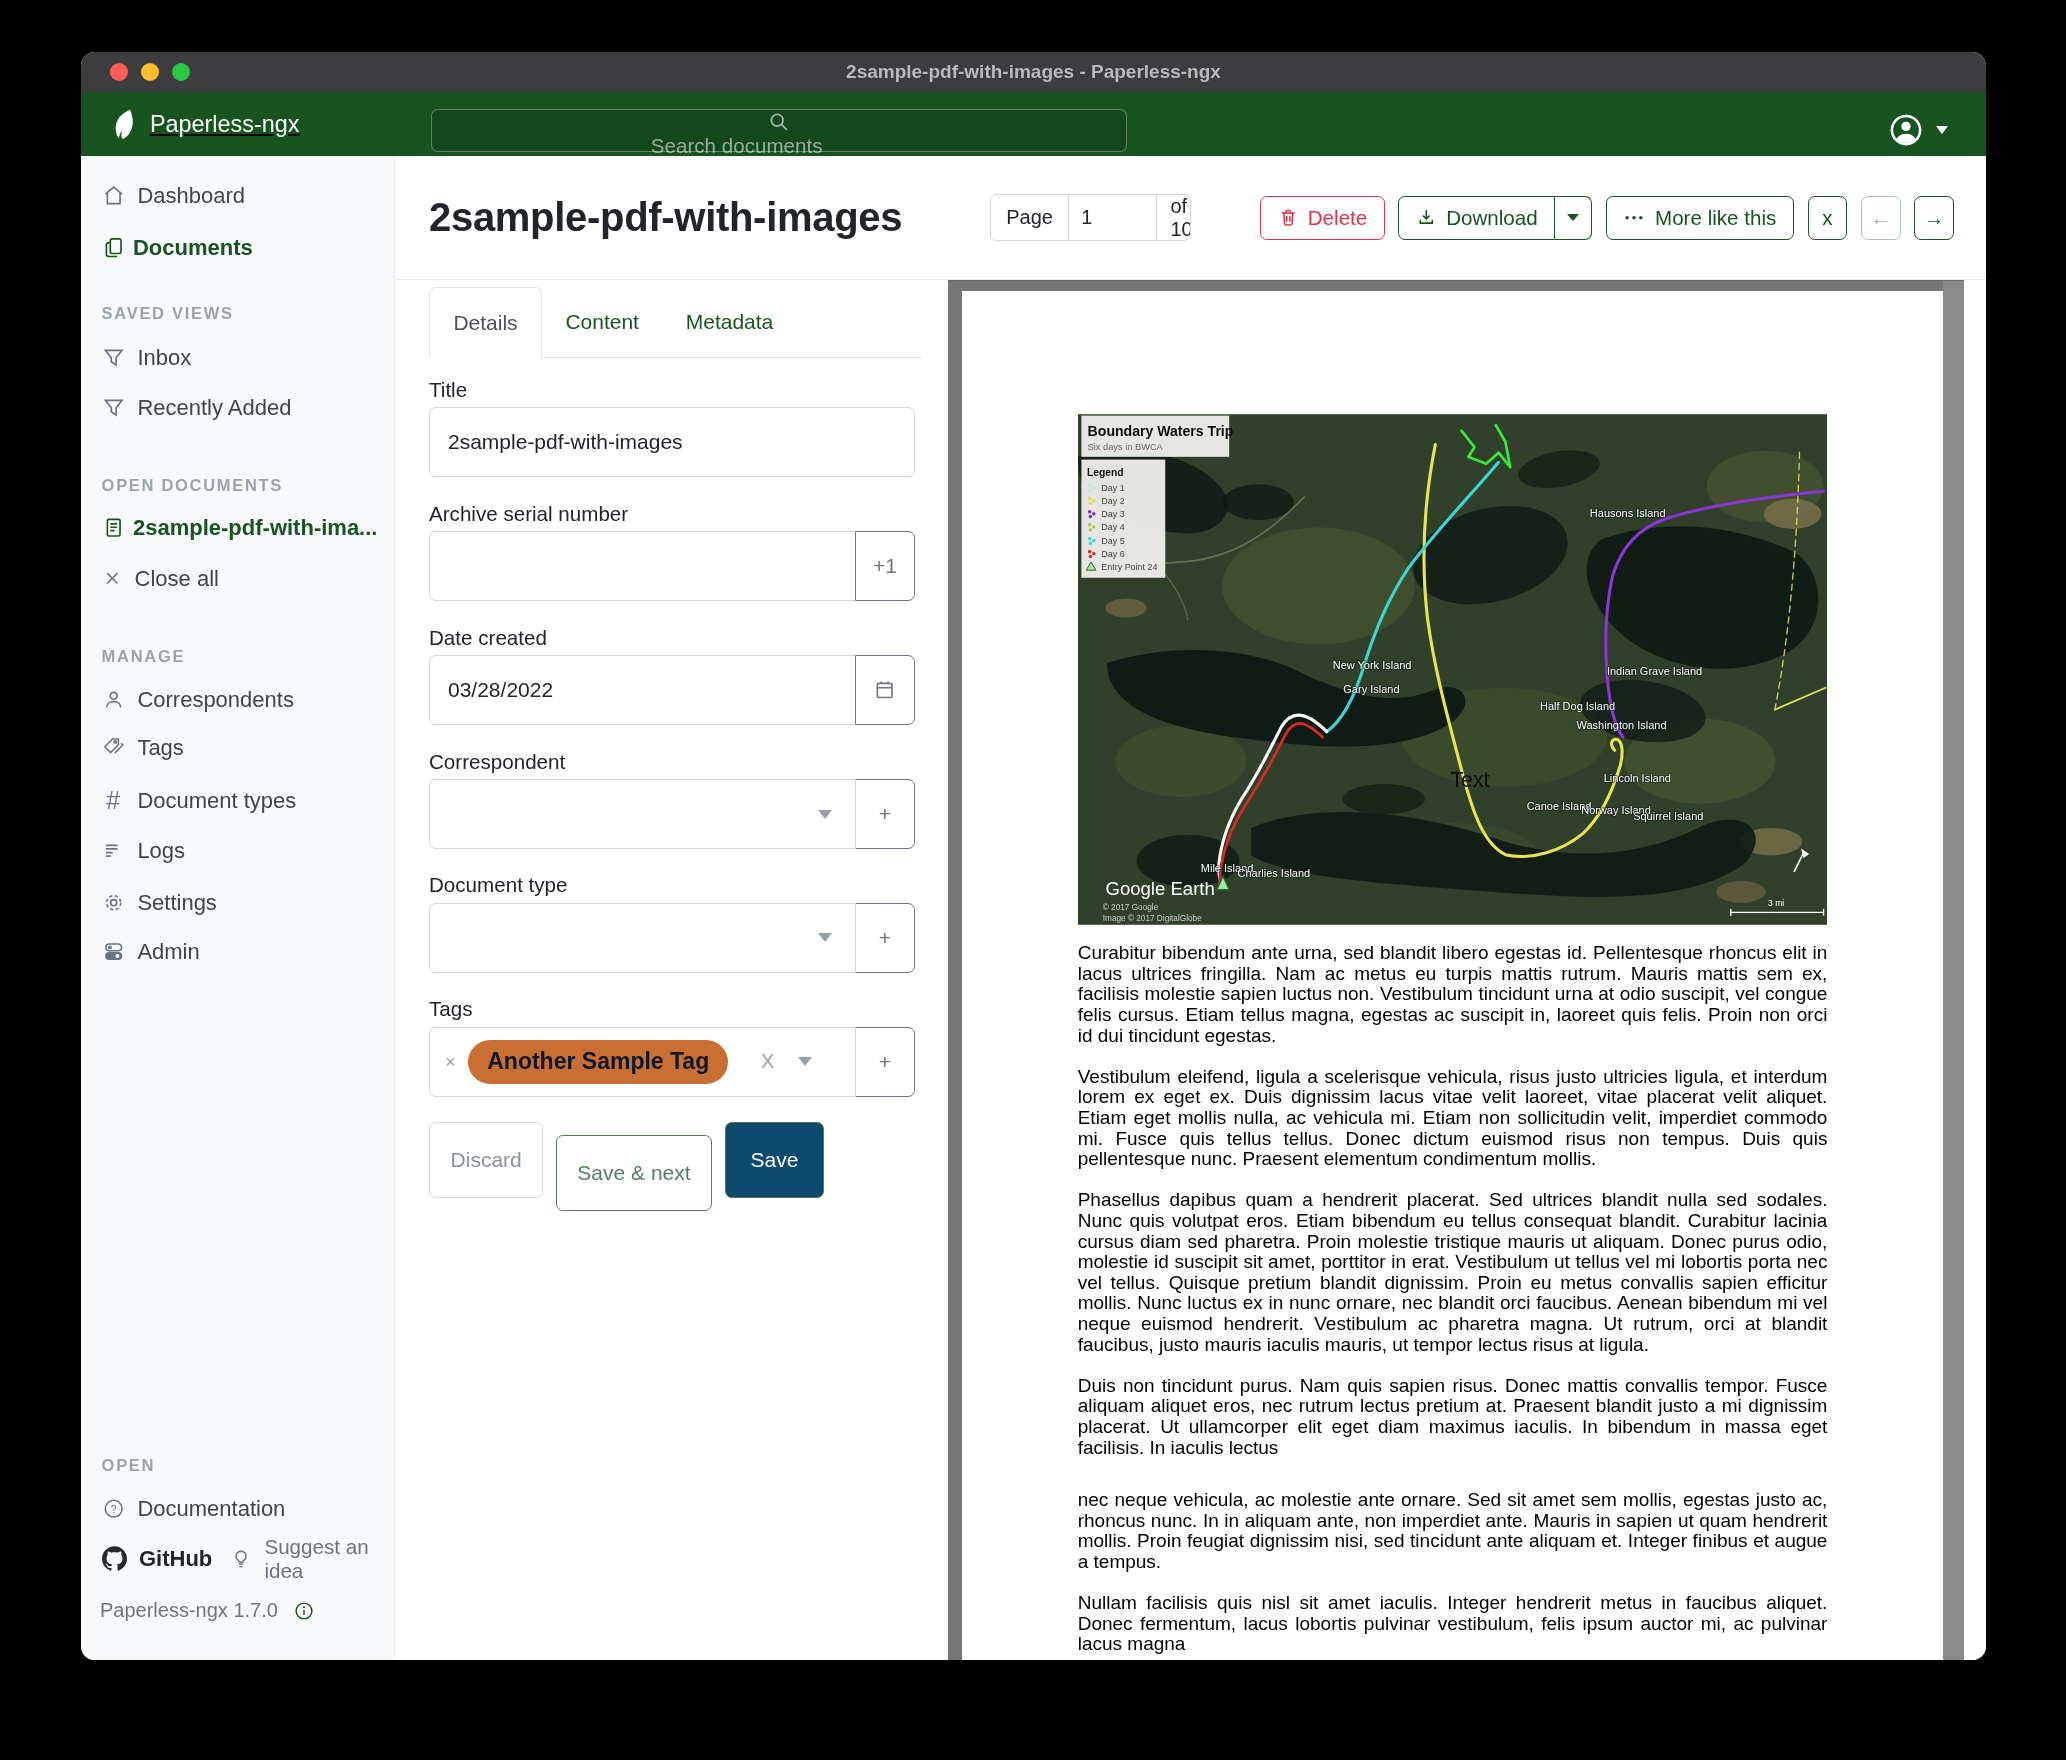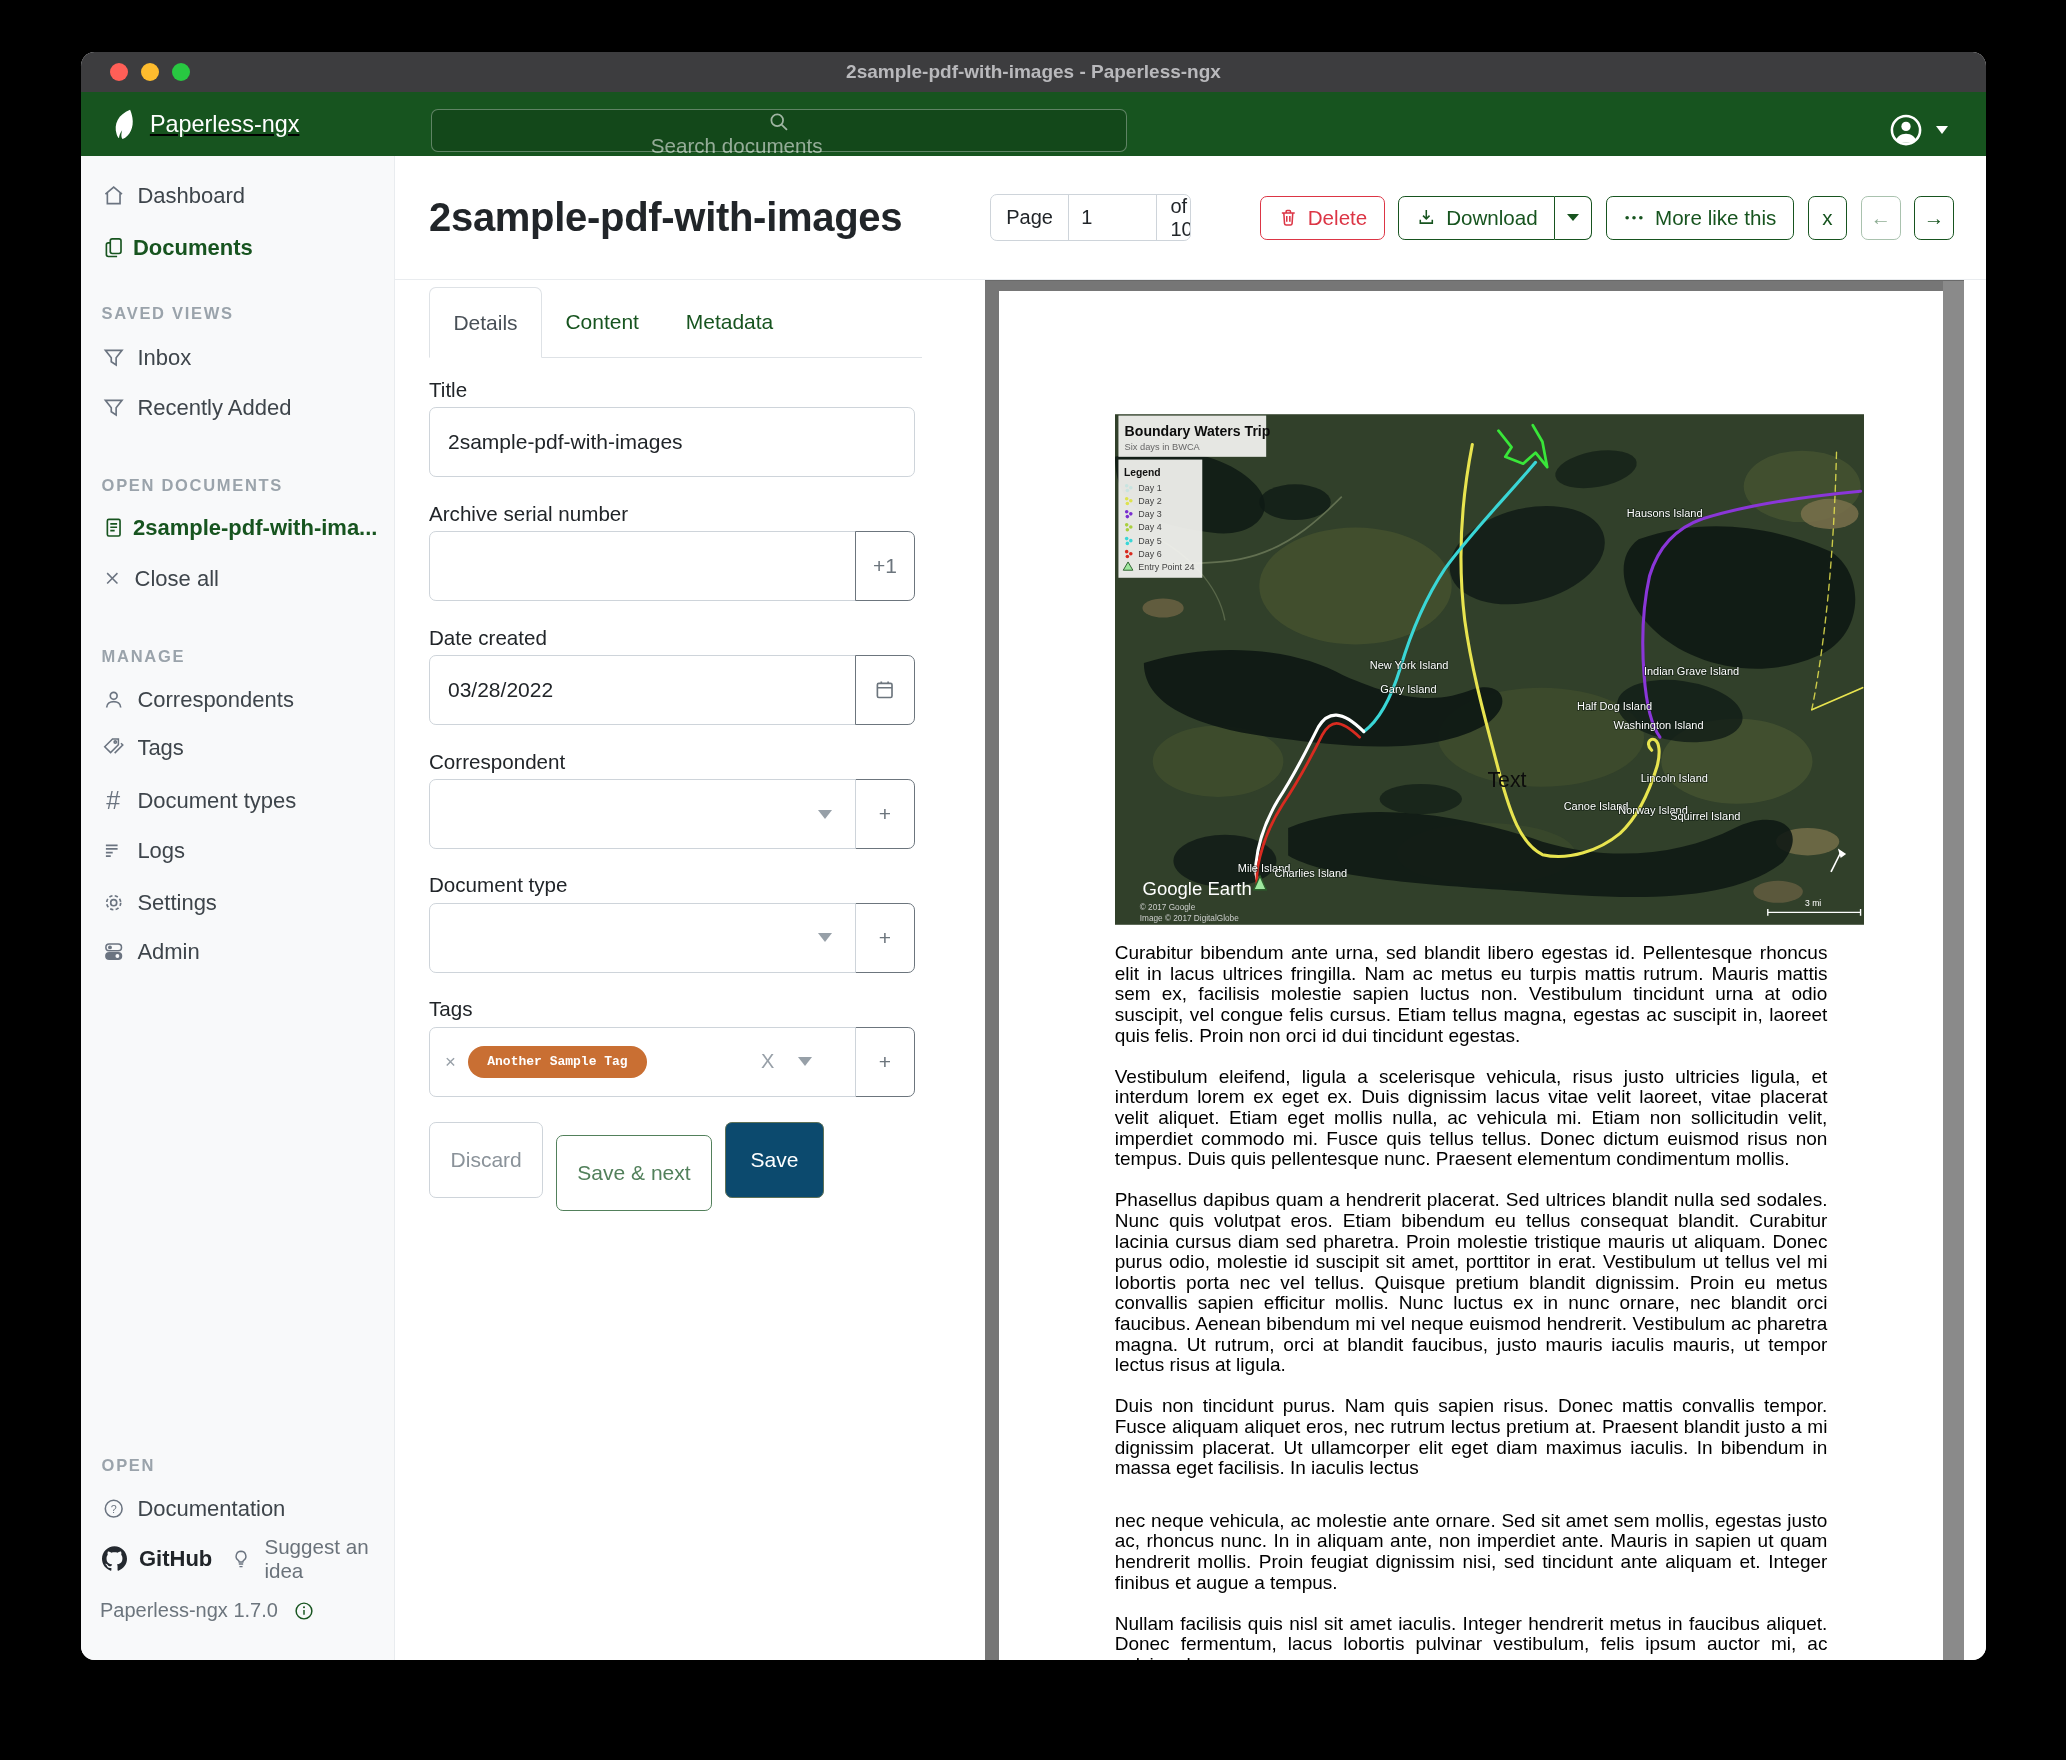--- a/index.html
+++ b/index.html
@@ -39,37 +39,37 @@
   .hdr-btn{height:44px;border-radius:6.9px;border:1.4px solid #17541f;color:#17541f;display:flex;align-items:center;gap:9.6px;padding:0 16.5px;font-size:20.6px;background:#fff;box-sizing:border-box;cursor:pointer;white-space:nowrap;}
   .hdr-btn.delete{margin-left:69px;border-color:#dc3545;color:#dc3545;}
   .dl-group{display:flex;margin-left:13.7px;}
   .dl-main{border-radius:6.9px 0 0 6.9px;}
   .dl-caret{width:37px;padding:0;justify-content:center;border-left:none;border-radius:0 6.9px 6.9px 0;}
   .dl-caret .tri{width:0;height:0;border-left:6.2px solid transparent;border-right:6.2px solid transparent;border-top:7.6px solid #17541f;}
   .hdr-btn.more{margin-left:13.7px;}
   .hdr-btn.sq{width:47px;justify-content:center;padding:0;margin-left:13.7px;}
   .hdr-btn.prev{border-color:#a9c2ae;color:#8fae95;}
   
-  .content-row{flex:1;display:flex;min-height:0;gap:37px;}
+  .content-row{flex:1;display:flex;min-height:0;}
   .form-col{width:553px;flex:0 0 auto;padding:6.9px 0 0 34px;box-sizing:border-box;}
   .tabs{display:flex;border-bottom:1.4px solid #dee2e6;width:493px;height:70px;align-items:stretch;margin-bottom:19px;}
   .tab{padding:0 23.4px;display:flex;align-items:center;font-size:21px;color:#17541f;cursor:pointer;}
   .tab.active{border:1.4px solid #dee2e6;border-bottom:1.4px solid #fff;margin-bottom:-1.4px;border-radius:6.9px 6.9px 0 0;color:#495057;background:#fff;}
   .fgroup{width:486px;margin-bottom:23.4px;}
   .fgroup .flabel{display:block;font-size:20.6px;color:#212529;margin-bottom:5.5px;line-height:25px;}
   .control{height:70px;border:1.4px solid #ced4da;border-radius:6.9px;box-sizing:border-box;font-size:21px;color:#212529;background:#fff;}
   input.control{width:100%;padding:0 18px;outline:none;font-family:inherit;}
   .igroup{display:flex;width:486px;}
   .igroup .control{flex:1;border-radius:6.9px 0 0 6.9px;min-width:0;}
   .append-btn{width:60px;flex:0 0 auto;border:1.4px solid #6c757d;margin-left:-1.4px;border-radius:0 6.9px 6.9px 0;display:flex;align-items:center;justify-content:center;font-size:21px;color:#6c757d;background:#fff;cursor:pointer;box-sizing:border-box;}
   .select{position:relative;display:flex;align-items:center;padding:0 18px;}
   .sel-caret{position:absolute;right:23.4px;width:0;height:0;border-left:7.6px solid transparent;border-right:7.6px solid transparent;border-top:9px solid #97a0a8;}
   .tagbox{display:flex;align-items:center;padding:0 15px;position:relative;}
   .chip-x{font-size:18.6px;color:#98a0a8;}
-  .tag-chip{margin-left:12.4px;background:#c96f33;color:#ffffff;font-weight:700;font-size:13px;padding:8.2px 19px;border-radius:687px;white-space:nowrap;font-family:Liberation Mono, monospace;}
+  .tag-chip{margin-left:12.4px;background:#c96f33;color:#0f172a;font-weight:700;font-size:23px;padding:8.2px 19px;border-radius:687px;white-space:nowrap;}
   .tag-clear{position:absolute;right:81px;font-size:20px;color:#98a0a8;}
   .tag-caret{position:absolute;right:43px;width:0;height:0;border-left:7.6px solid transparent;border-right:7.6px solid transparent;border-top:9px solid #97a0a8;}
   .actions{display:flex;gap:12.4px;margin-top:25px;}
   .btn{height:76px;border-radius:6.9px;font-size:21px;display:flex;align-items:center;justify-content:center;padding:0 20.6px;border:1.4px solid;cursor:pointer;box-sizing:border-box;font-family:inherit;}
   .btn.discard{border-color:#ced4da;color:#8a9299;background:#fff;}
   .btn.savenext{border-color:#52805b;color:#52805b;background:#fff;margin-top:13px;}
   .btn.save{background:#0c4a6e;border-color:#5e7157;color:#fff;padding:0 25px;}
   
   .viewer{flex:1;background:#767676;position:relative;padding:10.3px 20.6px 0 13.7px;box-sizing:border-box;margin-right:22px;min-width:0;overflow:hidden;border-top:1.4px solid #6a6a6a;}
   .rail{position:absolute;top:0;right:0;bottom:0;width:20.6px;background:#8a8a8a;}

